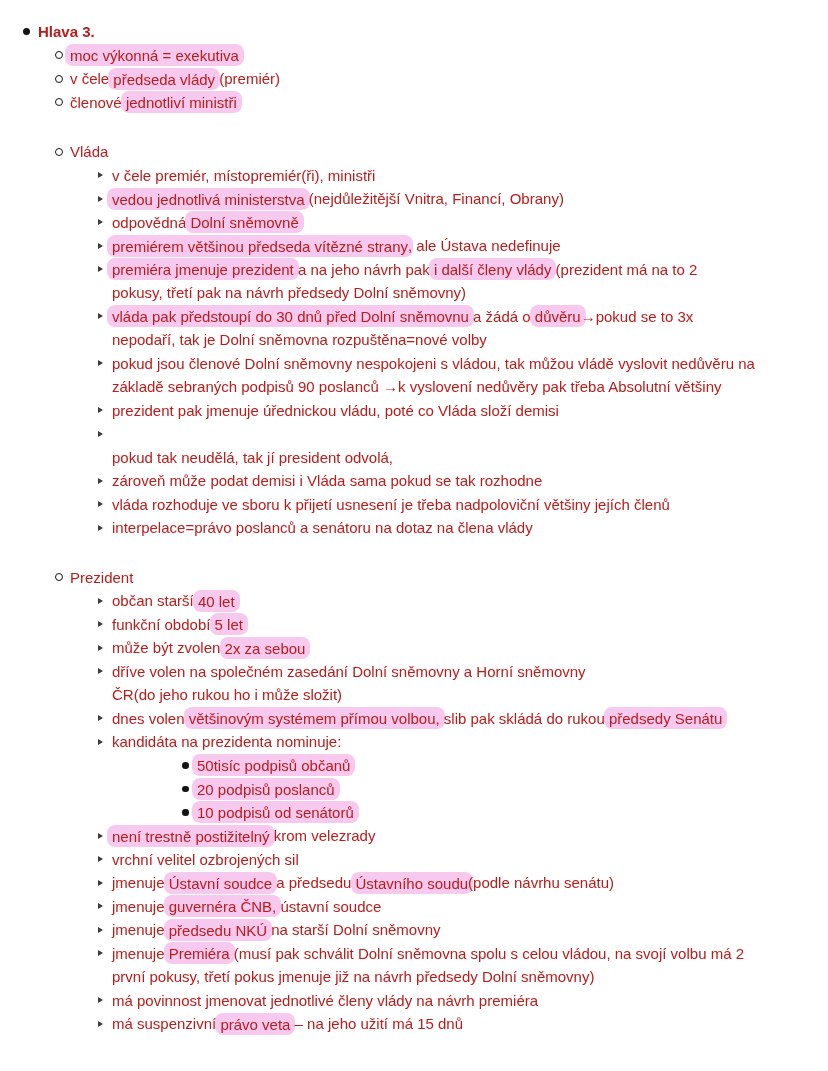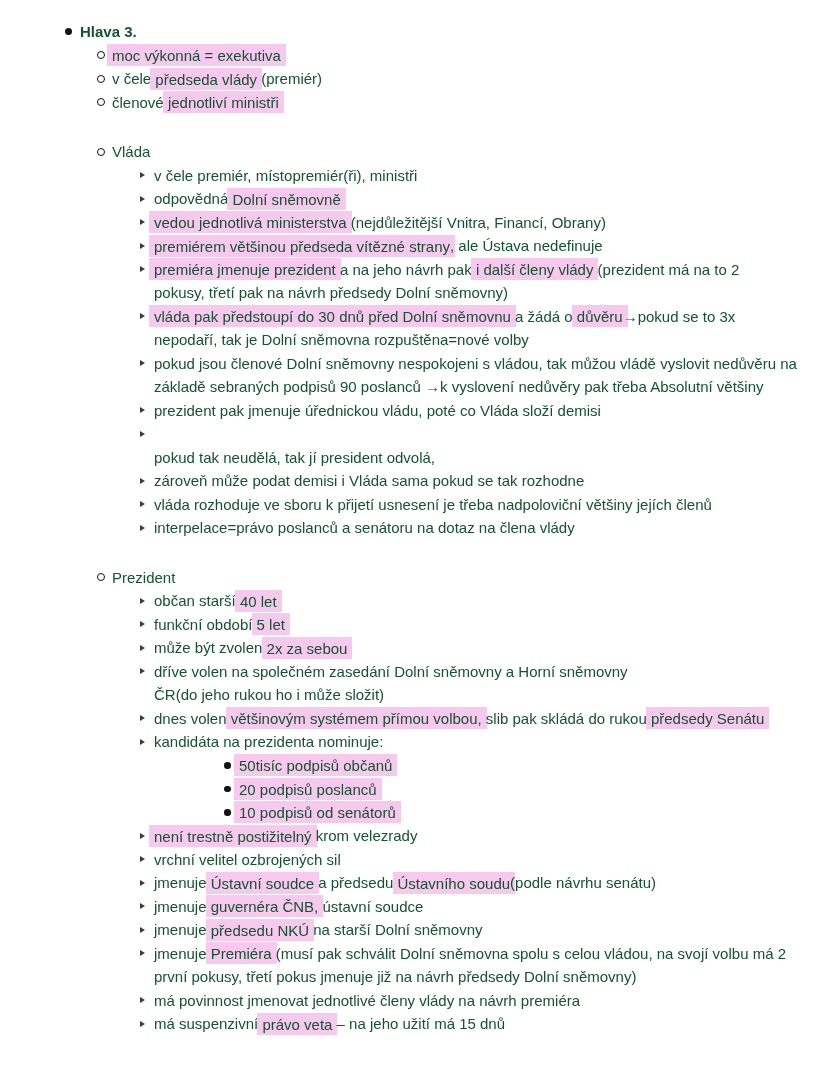--- a/index.html
+++ b/index.html
@@ -4,52 +4,51 @@
 <style>
   html,body{margin:0;padding:0;background:#ffffff;}
   .page{
     position:relative;
     width:828px;height:1071px;
     box-sizing:border-box;
     padding-top:20px;
     background:#ffffff;
     font-family:"Liberation Sans","DejaVu Sans",sans-serif;
     font-size:15px;
-    color:#14532d;
+    color:#b91c1c;
     overflow:hidden;
-    padding-left:42px;
   }
   .line{position:relative;height:23.5px;line-height:23.5px;white-space:nowrap;}
   .lvl1{padding-left:38px;}
   .lvl2{padding-left:70px;}
   .lvl3{padding-left:112px;}
   .lvl4{padding-left:150px;margin-left:47px;}
   .b{position:absolute;display:block;}
   .lvl1 .disc{left:23px;top:8px;width:7px;height:7px;background:#141414;border-radius:50%;}
   .lvl2 .circle{left:55px;top:7.5px;width:8px;height:8px;border:1.4px solid #141414;border-radius:50%;box-sizing:border-box;}
   .lvl3 .tri{left:98px;top:8.6px;width:0;height:0;border-left:5.5px solid #3c3c3c;border-top:3.2px solid transparent;border-bottom:3.2px solid transparent;}
   .lvl4 .dot{left:135px;top:8.8px;width:6.5px;height:6.5px;background:#141414;border-radius:50%;}
   .bold{font-weight:bold;}
-  .hl{background:var(--hl,#f7c9ef);border-radius:0;padding:2.5px 5px;margin:0 -5px;}
+  .hl{background:var(--hl,#f7c9ef);border-radius:8px;padding:2.5px 5px;margin:0 -5px;}
   .spacer{height:26px;}
 </style>
 </head>
 <body>
 
 <div class="page">
   <div id="outline">
       <div class="line lvl1"><span class="b disc"></span><span class="content bold"><span>Hlava 3.</span></span></div>
       <div class="line lvl2"><span class="b circle"></span><span class="content"><span class="hl">moc výkonná = exekutiva</span></span></div>
       <div class="line lvl2"><span class="b circle"></span><span class="content"><span>v čele </span><span class="hl">předseda vlády</span><span> (premiér)</span></span></div>
       <div class="line lvl2"><span class="b circle"></span><span class="content"><span>členové </span><span class="hl">jednotliví ministři</span></span></div>
       <div class="spacer"></div>
       <div class="line lvl2"><span class="b circle"></span><span class="content"><span>Vláda</span></span></div>
       <div class="line lvl3"><span class="b tri"></span><span class="content"><span>v čele premiér, místopremiér(ři), ministři</span></span></div>
+      <div class="line lvl3"><span class="b tri"></span><span class="content"><span class="hl">vedou jednotlivá ministerstva</span><span> (nejdůležitější Vnitra, Financí, Obrany)</span></span></div>
       <div class="line lvl3"><span class="b tri"></span><span class="content"><span>odpovědná </span><span class="hl">Dolní sněmovně</span></span></div>
-      <div class="line lvl3"><span class="b tri"></span><span class="content"><span class="hl">vedou jednotlivá ministerstva</span><span> (nejdůležitější Vnitra, Financí, Obrany)</span></span></div>
       <div class="line lvl3"><span class="b tri"></span><span class="content"><span class="hl">premiérem většinou předseda vítězné strany</span><span>, ale Ústava nedefinuje</span></span></div>
       <div class="line lvl3"><span class="b tri"></span><span class="content"><span class="hl">premiéra jmenuje prezident</span><span> a na jeho návrh pak </span><span class="hl">i další členy vlády</span><span> (prezident má na to 2</span></span></div>
       <div class="line lvl3 cont"><span class="content"><span>pokusy, třetí pak na návrh předsedy Dolní sněmovny)</span></span></div>
       <div class="line lvl3"><span class="b tri"></span><span class="content"><span class="hl">vláda pak předstoupí do 30 dnů před Dolní sněmovnu</span><span> a žádá o </span><span class="hl">důvěru</span><span>→pokud se to 3x</span></span></div>
       <div class="line lvl3 cont"><span class="content"><span>nepodaří, tak je Dolní sněmovna rozpuštěna=nové volby</span></span></div>
       <div class="line lvl3"><span class="b tri"></span><span class="content"><span>pokud jsou členové Dolní sněmovny nespokojeni s vládou, tak můžou vládě vyslovit nedůvěru na</span></span></div>
       <div class="line lvl3 cont"><span class="content"><span>základě sebraných podpisů 90 poslanců →k vyslovení nedůvěry pak třeba Absolutní většiny</span></span></div>
       <div class="line lvl3"><span class="b tri"></span><span class="content"><span>prezident pak jmenuje úřednickou vládu, poté co Vláda složí demisi</span></span></div>
       <div class="line lvl3"><span class="b tri"></span></div>
       <div class="line lvl3 cont"><span class="content"><span>pokud tak neudělá, tak jí president odvolá,</span></span></div>

